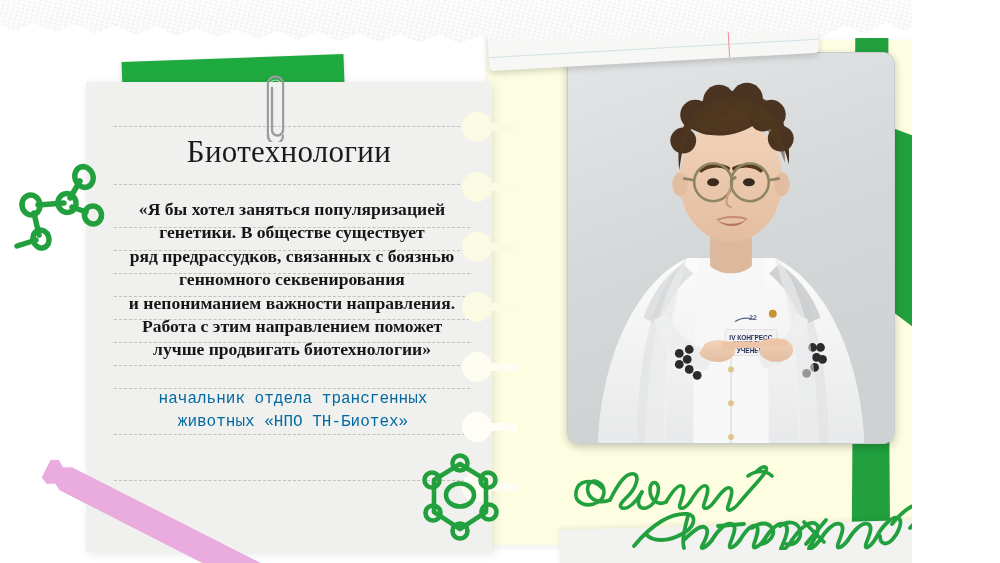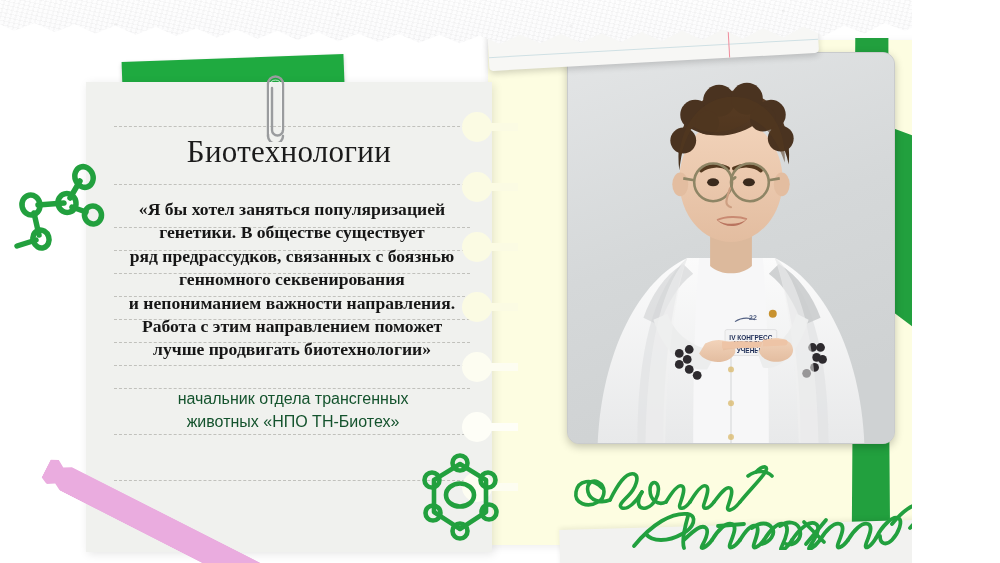--- a/index.html
+++ b/index.html
@@ -113,22 +113,22 @@
     font-size:31px;color:#1b1b1b;letter-spacing:.3px;
   }
   .card-quote{
     position:absolute;left:24px;right:18px;top:116px;
     font-family:"Liberation Serif",serif;
     font-size:17.6px;line-height:23.4px;color:#161616;font-weight:700;
     white-space:pre-line;
   }
   .card-role{
     position:absolute;left:34px;right:26px;top:306px;
-    font-family:Liberation Sans, sans-serif;
-    font-size:16px;line-height:22.5px;color:#14532d;
+    font-family:Liberation Mono, monospace;
+    font-size:16px;line-height:22.5px;color:#0369a1;
     white-space:pre-line;
   }
 
   
   .notch{
     position:absolute;z-index:5;
   }
   .notch .dot{
     position:absolute;left:0;top:0;width:30px;height:30px;border-radius:50%;
     background:#fbfbe3;

